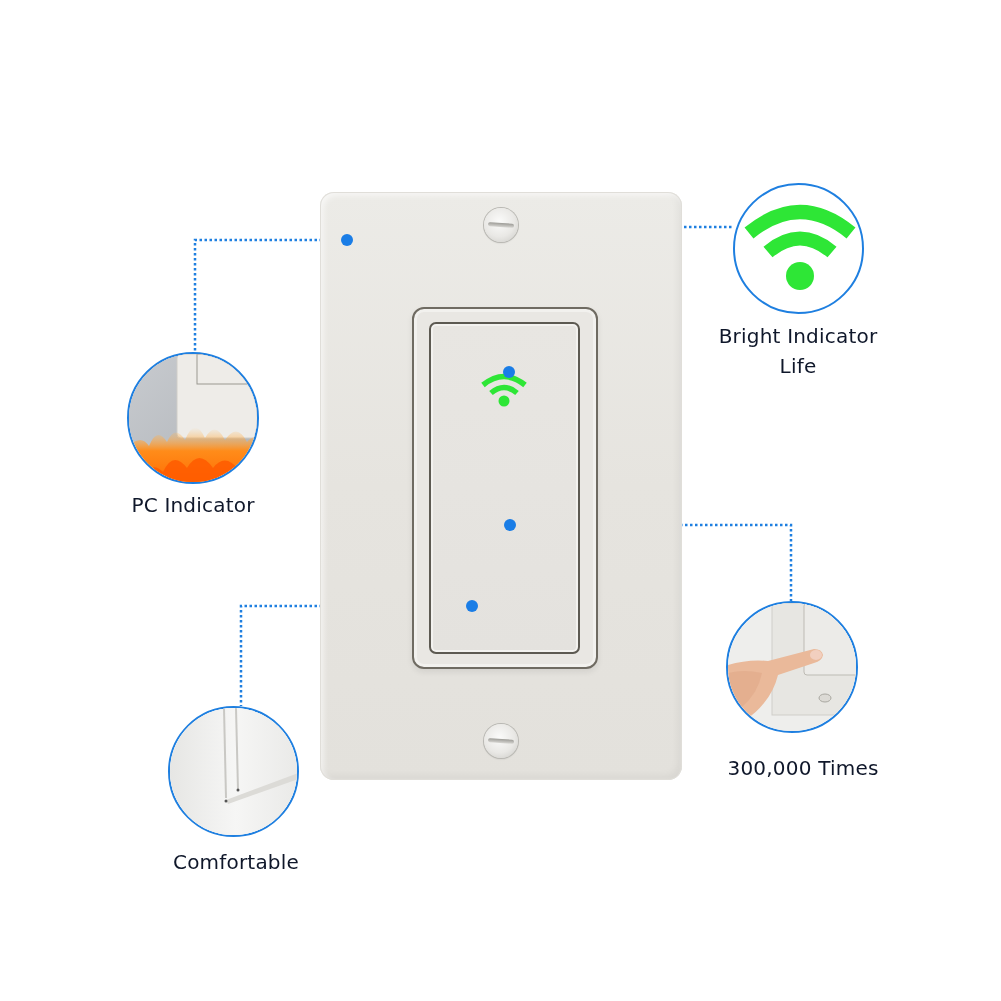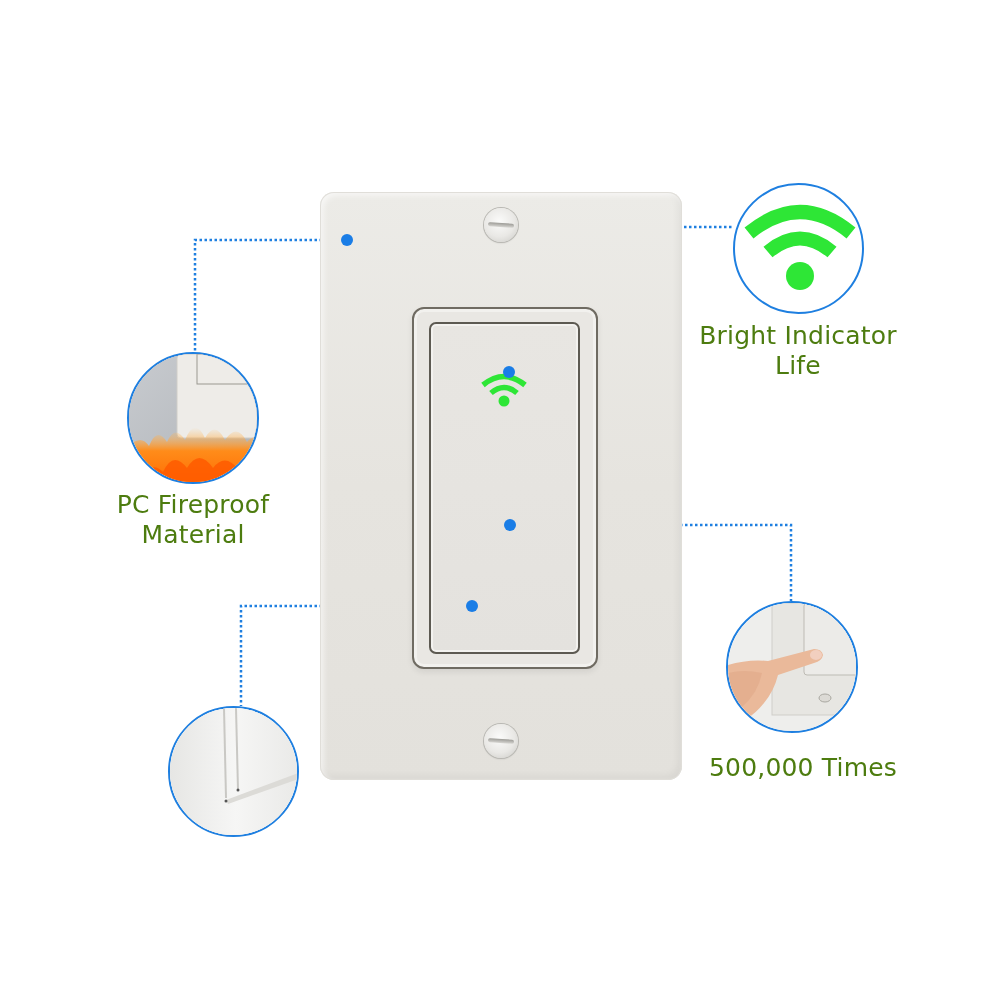--- a/index.html
+++ b/index.html
@@ -13,21 +13,21 @@
            background:radial-gradient(circle at 45% 40%, #fbfbfa 0%, #e9e8e5 55%, #c9c8c4 100%);
            box-shadow: 0 0 0 1px #b9b8b3, 0 1px 2px rgba(0,0,0,0.15); }
   .screw::after { content:""; position:absolute; left:4px; right:4px; top:15px; height:4px;
            background:linear-gradient(180deg,#9d9c97,#d6d5d1); border-radius:2px; transform:rotate(4deg); }
   .frame { left:412px; top:307px; width:182px; height:358px; border-radius:12px;
            background:#e9e7e3; border:2px solid #6f6b62;
            box-shadow: 0 3px 6px rgba(0,0,0,0.08), inset 0 0 0 3px #f2f1ee; }
   .rocker { left:429px; top:322px; width:147px; height:328px; border-radius:7px;
             background:linear-gradient(180deg,#e8e6e2 0%,#e4e2de 100%);
             border:2px solid #5d5a52; box-shadow: inset 0 0 0 2px #f3f2ef; }
-  .label { color:#4d7c0f; font-size:25px; line-height:30px; text-align:center; white-space:nowrap; letter-spacing:0.2px; }
+  .label { color:#0f172a; font-size:20px; line-height:30px; text-align:center; white-space:nowrap; letter-spacing:0.2px; }
   .circle { border-radius:50%; border:2.5px solid #1e7fe0; overflow:hidden; box-sizing:border-box; background:#fff; }
   .dot { width:12px; height:12px; border-radius:50%; background:#1a7de6; }
   svg.lines { position:absolute; left:0; top:0; }
 </style>
 </head>
 <body>
 
 <svg class="lines" width="1001" height="1001">
   <g stroke="#1e7fe0" stroke-width="2.5" stroke-dasharray="2.5 2.5" fill="none">
 
@@ -75,22 +75,21 @@
           <stop offset="1" stop-color="#ffc46b" stop-opacity="0"></stop>
       </linearGradient>
     </defs>
     <rect x="48" y="0" width="90" height="84" rx="4" fill="#eeece8" stroke="#cfcdc8"></rect>
     <rect x="68" y="0" width="70" height="30" fill="none" stroke="#9a9890" stroke-width="1"></rect>
     <path d="M0 132 L0 92 Q12 80 20 92 Q28 72 38 88 Q46 70 56 86 Q66 62 76 84 Q86 66 96 86 Q108 68 118 88 Q126 78 132 90 L132 132 Z" fill="url(#flame)"></path>
     <path d="M10 132 Q20 104 34 118 Q44 96 58 114 Q70 94 84 114 Q96 98 110 116 Q120 104 128 132 Z" fill="#ff5a00" opacity="0.85"></path>
   </svg>
 </div>
 <div class="abs label" style="left:73px;top:490px;width:240px;">
-  <div>PC Fireproof</div>
-  <div>Material</div>
+  <div>PC Indicator</div>
 </div>
 
 <div class="abs circle" style="left:733px;top:183px;width:131px;height:131px;">
   <svg width="131" height="131" viewBox="0 0 131 131">
     <g fill="none" stroke="#2ee636" stroke-width="14">
       <path d="M14 48 Q65 6 116 48"></path>
       <path d="M33 67 Q65 40 97 67"></path>
     </g>
     <circle cx="65" cy="91" r="14" fill="#2ee636"></circle>
   </svg>
@@ -105,21 +104,21 @@
     <rect width="132" height="132" fill="#eeeeec"></rect>
     <rect x="44" y="0" width="100" height="112" fill="#e7e6e2" stroke="#cfcec9"></rect>
     <rect x="76" y="0" width="66" height="72" rx="3" fill="#ecebe8" stroke="#bdbbb4"></rect>
     <ellipse cx="97" cy="95" rx="6" ry="4" fill="#dcdad5" stroke="#a9a7a0"></ellipse>
     <path d="M0 62 Q20 56 40 58 L86 46 Q94 46 95 52 Q94 58 86 60 L50 72 Q46 88 36 100 Q20 120 0 122 Z" fill="#eab99a"></path>
     <path d="M0 70 Q16 66 34 70 Q30 90 14 104 L0 108 Z" fill="#e0a888" opacity="0.6"></path>
     <ellipse cx="88" cy="52" rx="6" ry="5" fill="#f2cfbf"></ellipse>
   </svg>
 </div>
 <div class="abs label" style="left:683px;top:753px;width:240px;">
-  <div>500,000 Times</div>
+  <div>300,000 Times</div>
 </div>
 
 <div class="abs circle" style="left:168px;top:706px;width:131px;height:131px;">
   <svg width="131" height="131" viewBox="0 0 131 131">
     <rect width="131" height="131" fill="#efefed"></rect>
     <rect x="0" y="0" width="131" height="131" fill="url(#reb)"></rect>
     <defs>
       <linearGradient id="reb" x1="0" y1="0" x2="1" y2="0">
         <stop offset="0" stop-color="#e6e6e4"></stop>
           <stop offset="0.5" stop-color="#f6f6f5"></stop>
@@ -128,13 +127,14 @@
     </defs>
     <line x1="54" y1="0" x2="56" y2="90" stroke="#c9c8c4" stroke-width="2"></line>
     <line x1="66" y1="0" x2="68" y2="82" stroke="#c9c8c4" stroke-width="2"></line>
     <path d="M56 92 L131 64 L131 70 L58 96 Z" fill="#dcdbd7"></path>
     <circle cx="56" cy="93" r="1.5" fill="#555"></circle>
     <circle cx="68" cy="82" r="1.5" fill="#555"></circle>
     <path d="M94 131 Q94 118 100 118 Q106 118 106 131 Z" fill="#d9d8d4"></path>
   </svg>
 </div>
 <div class="abs label" style="left:116px;top:847px;width:240px;">
+  <div>Comfortable</div>
 </div>
 
 </body></html>

